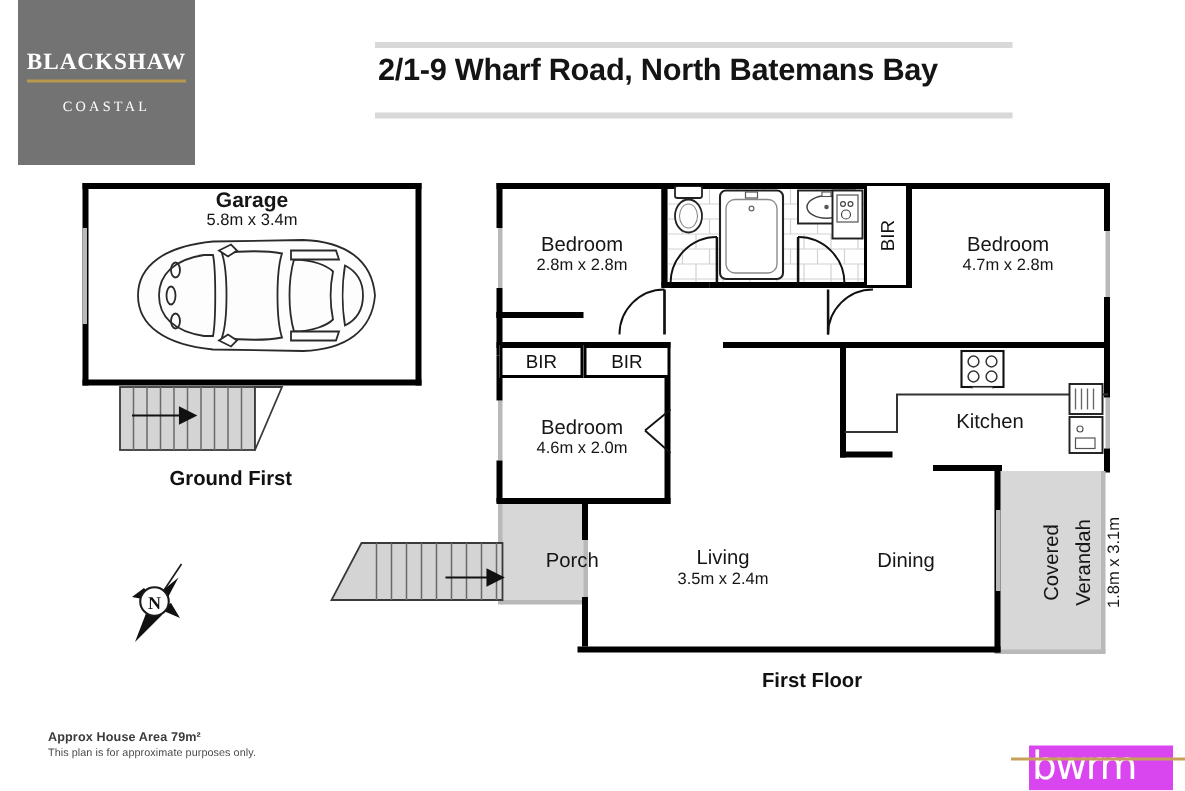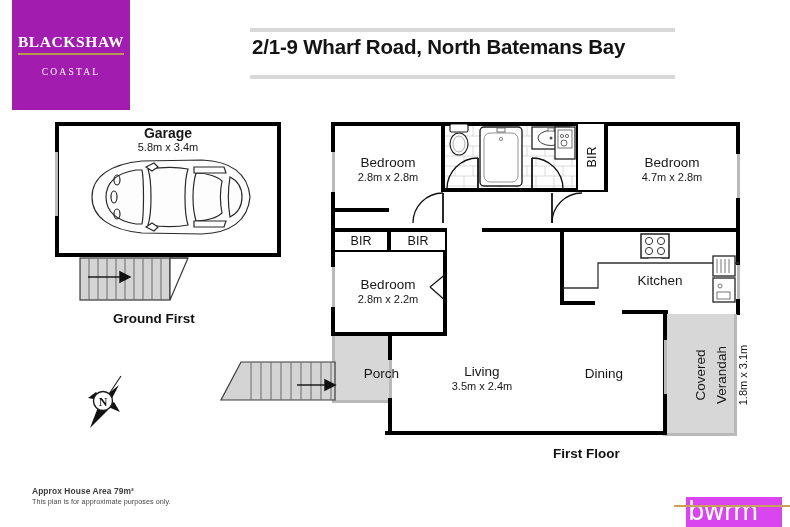--- a/index.html
+++ b/index.html
@@ -19,21 +19,21 @@
     overflow: hidden;
   }
 
   
   #logo-block {
     position: absolute;
     left: 12px;
     top: 0px;
     width: 118px;
     height: 110px;
-    background: #a21caf;
+    background: #737373;
     display: flex;
     flex-direction: column;
     align-items: center;
     justify-content: center;
   }
   #logo-name {
     font-family: "Liberation Serif", serif;
     font-weight: bold;
     font-size: 15.5px;
     letter-spacing: 0.6px;
@@ -514,21 +514,21 @@
       <div class="room-dim">2.8m x 2.8m</div>
     </div>
 
     <div class="room-label" style="left:620px; top:155px; width:104px;">
       <div class="room-name">Bedroom</div>
       <div class="room-dim">4.7m x 2.8m</div>
     </div>
 
     <div class="room-label" style="left:340px; top:277px; width:96px;">
       <div class="room-name">Bedroom</div>
-      <div class="room-dim">2.8m x 2.2m</div>
+      <div class="room-dim">4.6m x 2.0m</div>
     </div>
 
     <div class="room-label" style="left:615px; top:273px; width:90px;text-align:center;">
       <div class="room-name">Kitchen</div>
     </div>
 
     <div class="room-label" style="left:427px; top:364px; width:110px;">
       <div class="room-name">Living</div>
       <div class="room-dim">3.5m x 2.4m</div>
     </div>
@@ -540,21 +540,21 @@
     <div class="room-label" style="left:322px; top:366px; width:55px;padding-left:32px;">
       <div class="room-name">Porch</div>
     </div>
 
     <div style="position:absolute; left:663px; top:314px; width:72px; height:121px;">
       <div style="position:absolute; left:12px; top:50%; transform:translateY(-50%) rotate(-90deg); transform-origin:center; font-size:13.5px; white-space:nowrap; color:#161616;">Covered</div>
       <div style="position:absolute; left:30px; top:50%; transform:translateY(-50%) rotate(-90deg); transform-origin:center; font-size:13.5px; white-space:nowrap; color:#161616;">Verandah</div>
       <div style="position:absolute; left:50px; top:50%; transform:translateY(-50%) rotate(-90deg); transform-origin:center; font-size:11px; white-space:nowrap; color:#161616;">1.8m x 3.1m</div>
     </div>
 
-    <div class="floor-caption" style="left:508px; top:446px;margin-left:45px;">First Floor</div>
+    <div class="floor-caption" style="left:508px; top:446px;">First Floor</div>
   </div>
 
   <div id="footer">
     <div id="area-note">Approx House Area 79m²</div>
     <div class="disclaimer">This plan is for approximate purposes only.</div>
   </div>
 
   <div id="bwrm-logo">
     <div id="bwrm-text">bwrm</div>
   </div>

